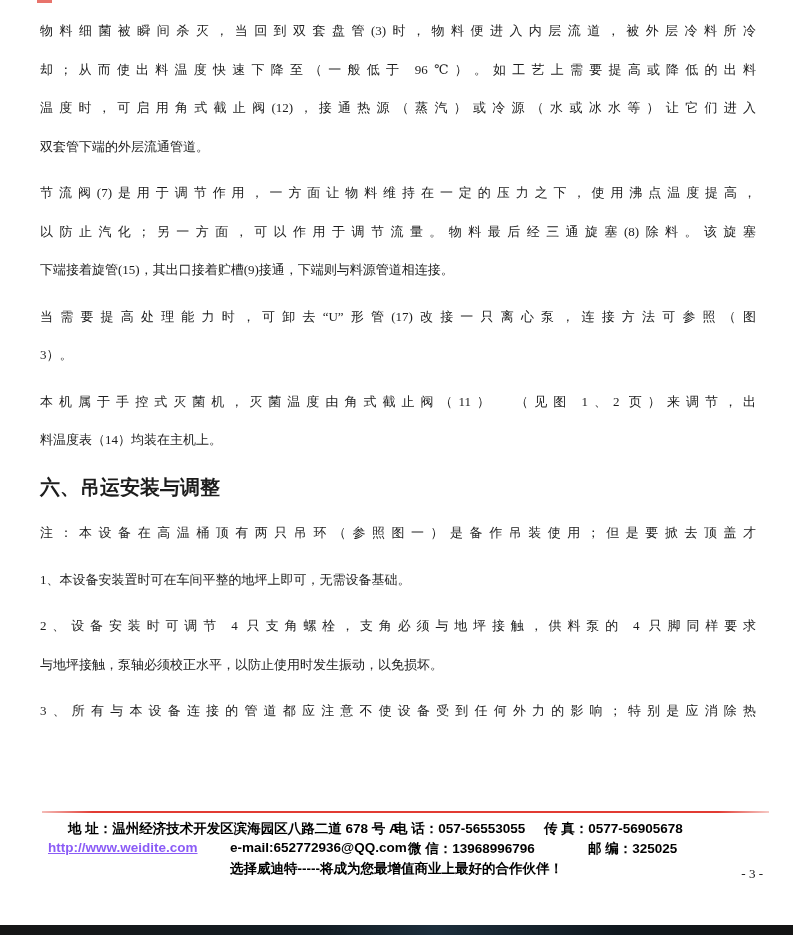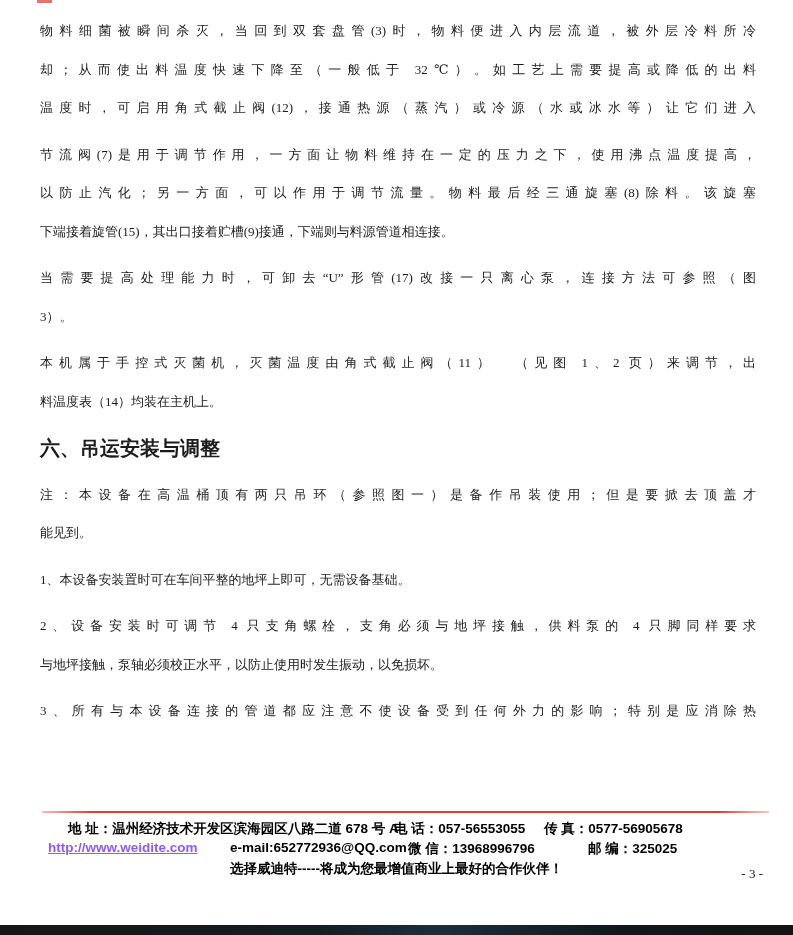--- a/index.html
+++ b/index.html
@@ -57,42 +57,42 @@
 </style>
 </head>
 <body>
 
 <div class="page">
   <div class="topmark"></div>
 
   <div class="doc">
     <div class="para">
       <div class="ln j">物料细菌被瞬间杀灭，当回到双套盘管(3)时，物料便进入内层流道，被外层冷料所冷</div>
-      <div class="ln j">却；从而使出料温度快速下降至（一般低于 32℃）。如工艺上需要提高或降低的出料</div>
+      <div class="ln j">却；从而使出料温度快速下降至（一般低于 96℃）。如工艺上需要提高或降低的出料</div>
       <div class="ln j">温度时，可启用角式截止阀(12)，接通热源（蒸汽）或冷源（水或冰水等）让它们进入</div>
+      <div class="ln">双套管下端的外层流通管道。</div>
     </div>
     <div class="para">
       <div class="ln j">节流阀(7)是用于调节作用，一方面让物料维持在一定的压力之下，使用沸点温度提高，</div>
       <div class="ln j">以防止汽化；另一方面，可以作用于调节流量。物料最后经三通旋塞(8)除料。该旋塞</div>
       <div class="ln">下端接着旋管(15)，其出口接着贮槽(9)接通，下端则与料源管道相连接。</div>
     </div>
     <div class="para">
       <div class="ln j">当需要提高处理能力时，可卸去“U”形管(17)改接一只离心泵，连接方法可参照（图</div>
       <div class="ln">3）。</div>
     </div>
     <div class="para">
       <div class="ln j">本机属于手控式灭菌机，灭菌温度由角式截止阀（11）　（见图 1、2 页）来调节，出</div>
       <div class="ln">料温度表（14）均装在主机上。</div>
     </div>
 
     <div class="heading">六、吊运安装与调整</div>
 
     <div class="para">
       <div class="ln j">注：本设备在高温桶顶有两只吊环（参照图一）是备作吊装使用；但是要掀去顶盖才</div>
-      <div class="ln">能见到。</div>
     </div>
     <div class="para">
       <div class="ln">1、本设备安装置时可在车间平整的地坪上即可，无需设备基础。</div>
     </div>
     <div class="para">
       <div class="ln j">2、设备安装时可调节 4 只支角螺栓，支角必须与地坪接触，供料泵的 4 只脚同样要求</div>
       <div class="ln">与地坪接触，泵轴必须校正水平，以防止使用时发生振动，以免损坏。</div>
     </div>
     <div class="para">
       <div class="ln j">3、所有与本设备连接的管道都应注意不使设备受到任何外力的影响；特别是应消除热</div>

